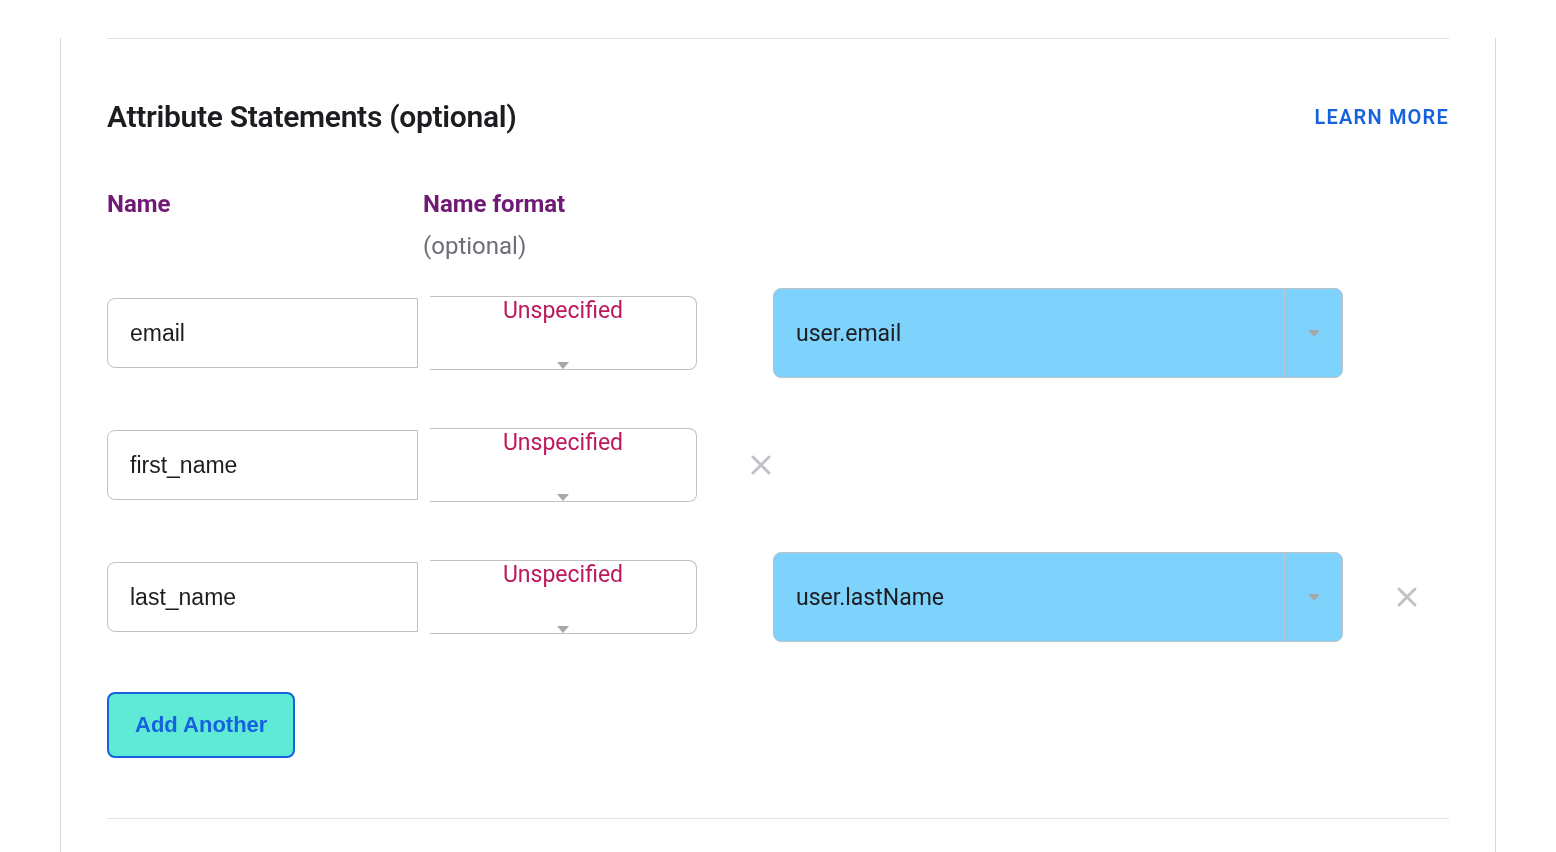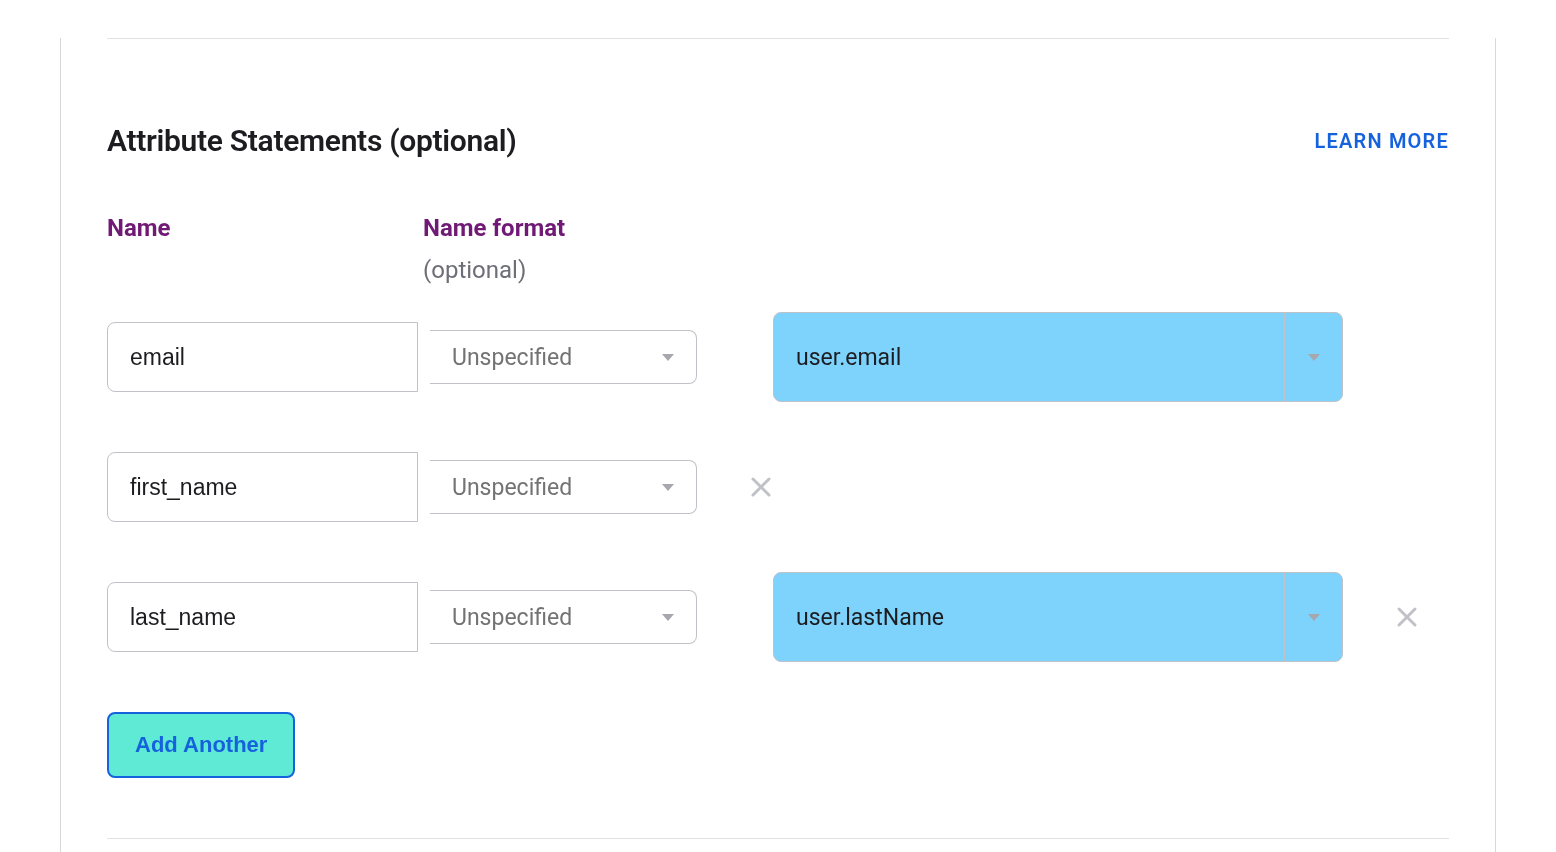--- a/index.html
+++ b/index.html
@@ -24,21 +24,21 @@
       border-top: 1px solid #e1e1e6;
       margin: 0;
     }
     .divider-top {
       margin-top: 38px;
     }
     .section-header {
       display: flex;
       justify-content: space-between;
       align-items: center;
-      margin-top: 84px;
+      margin-top: 60px;
       margin-bottom: 56px;
       gap: 46px;
     }
     .section-title {
       font-size: 30px;
       font-weight: 600;
       color: #1d1d21;
       letter-spacing: -0.3px;
     }
     .learn-more {
@@ -88,32 +88,33 @@
       border: 1px solid #c1c1c8;
       border-radius: 8px 0 0 8px;
       padding: 0 22px;
       font-size: 23px;
       color: #1d1d21;
       background: #ffffff;
       outline: none;
     }
     .format-select {
       width: 267px;
-      height: 54px;
+      height: 74px;
       border: 1px solid #c1c1c8;
       border-left: none;
       border-radius: 0 8px 8px 0;
       padding: 0 22px;
       font-size: 23px;
-      color: #737373;
+      color: #be185d;
       background: #ffffff;
       display: flex;
       align-items: center;
       justify-content: space-between;
       cursor: pointer;
+      flex-direction: column;
     }
     .value-select {
       width: 570px;
       height: 90px;
       margin-left: 64px;
       border: 1px solid #c1c1c8;
       border-radius: 8px;
       display: flex;
       align-items: stretch;
       background: #7dd3fc;

